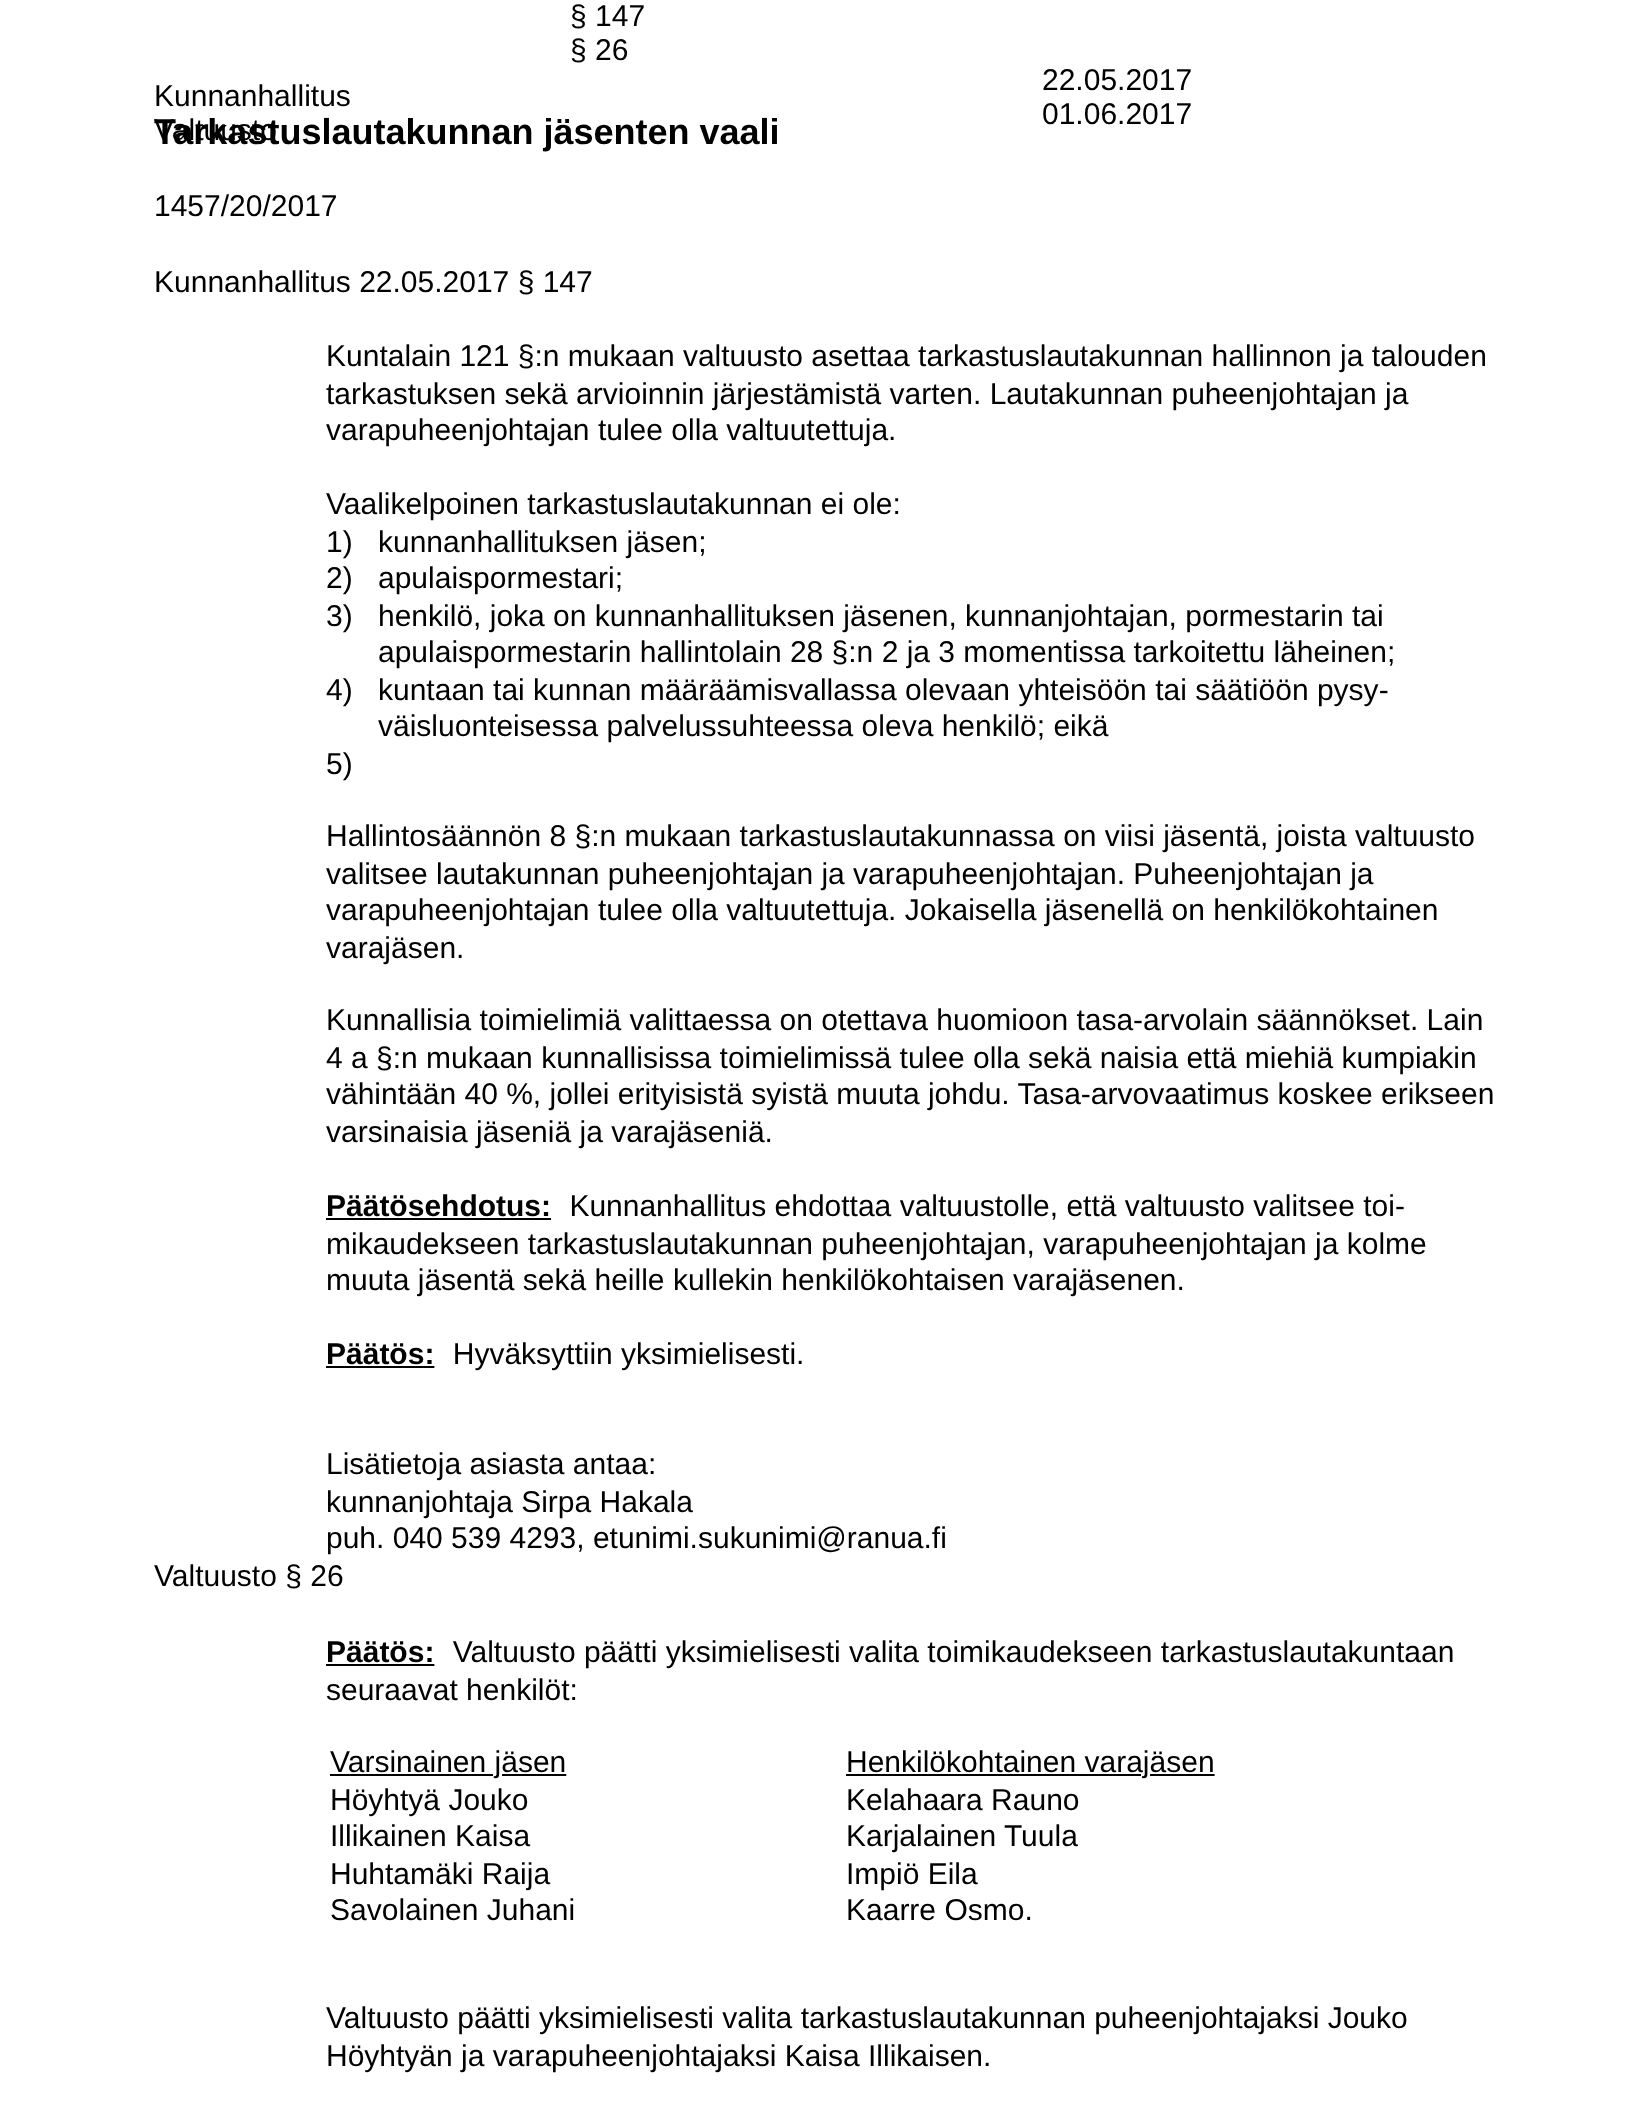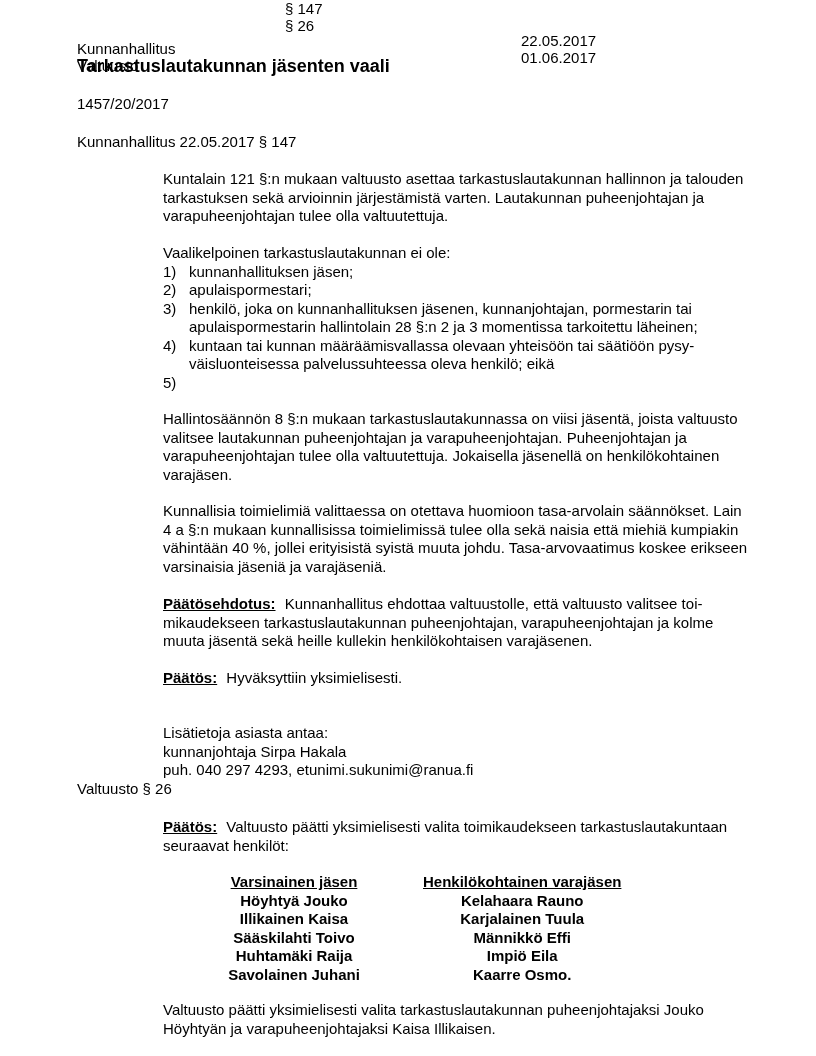--- a/index.html
+++ b/index.html
@@ -16,21 +16,21 @@
     font-size: 18px; font-weight: bold; line-height: 22px;
   }
   .body-col { position: absolute; left: 163px; width: 590px; }
   p { margin: 0; line-height: 18.5px; }
   .list { margin: 0; padding: 0; list-style: none; }
   .list li { position: relative; padding-left: 26px; line-height: 18.5px; }
   .list li .num { position: absolute; left: 0; top: 0; }
   .lbl { font-weight: bold; text-decoration: underline; margin-right: 5px; }
   table.members { border-collapse: collapse; }
   table.members td, table.members th {
-    padding: 0; text-align: center; font-weight: bold; line-height: 18.5px; vertical-align: top;
+    padding: 0; text-align: left; font-weight: normal; line-height: 18.5px; vertical-align: top;
   }
   table.members th { text-decoration: underline; }
   .col-a { width: 258px; padding-left: 2px !important; }
 </style>
 </head>
 <body>
 
 <div class="hdr-row" style="top:0px;">
   <span class="c1">Kunnanhallitus</span>
   <span class="c2">§ 147</span>
@@ -75,21 +75,21 @@
   <p><span class="lbl">Päätösehdotus:</span> <span>Kunnanhallitus ehdottaa valtuustolle, että valtuusto valitsee toi­mikaudekseen tarkastuslautakunnan puheenjohtajan, varapuheenjohtajan ja kol­me muuta jäsentä sekä heille kullekin henkilökohtaisen varajäsenen.</span></p>
 </div>
 
 <div class="body-col" style="top:669px;">
   <p><span class="lbl">Päätös:</span> <span>Hyväksyttiin yksimielisesti.</span></p>
 </div>
 
 <div class="body-col" style="top:724px;">
   <p>Lisätietoja asiasta antaa:</p>
   <p>kunnanjohtaja Sirpa Hakala</p>
-  <p>puh. 040 297 4293, etunimi.sukunimi@ranua.fi</p>
+  <p>puh. 040 539 4293, etunimi.sukunimi@ranua.fi</p>
 </div>
 
 <div class="abs" style="left:77px; top:780px;">Valtuusto § 26</div>
 
 <div class="body-col" style="top:818px;">
   <p><span class="lbl">Päätös:</span> <span>Valtuusto päätti yksimielisesti valita toimikaudekseen tarkastuslauta­kuntaan seuraavat henkilöt:</span></p>
 </div>
 
 <div class="body-col" style="top:873px;">
   <table class="members">
@@ -102,24 +102,20 @@
     <tbody>
       <tr>
         <td class="col-a">Höyhtyä Jouko</td>
         <td>Kelahaara Rauno</td>
       </tr>
       <tr>
         <td class="col-a">Illikainen Kaisa</td>
         <td>Karjalainen Tuula</td>
       </tr>
       <tr>
-        <td class="col-a">Sääskilahti Toivo</td>
-        <td>Männikkö Effi</td>
-      </tr>
-      <tr>
         <td class="col-a">Huhtamäki Raija</td>
         <td>Impiö Eila</td>
       </tr>
       <tr>
         <td class="col-a">Savolainen Juhani</td>
         <td>Kaarre Osmo.</td>
       </tr>
     </tbody>
   </table>
 </div>

